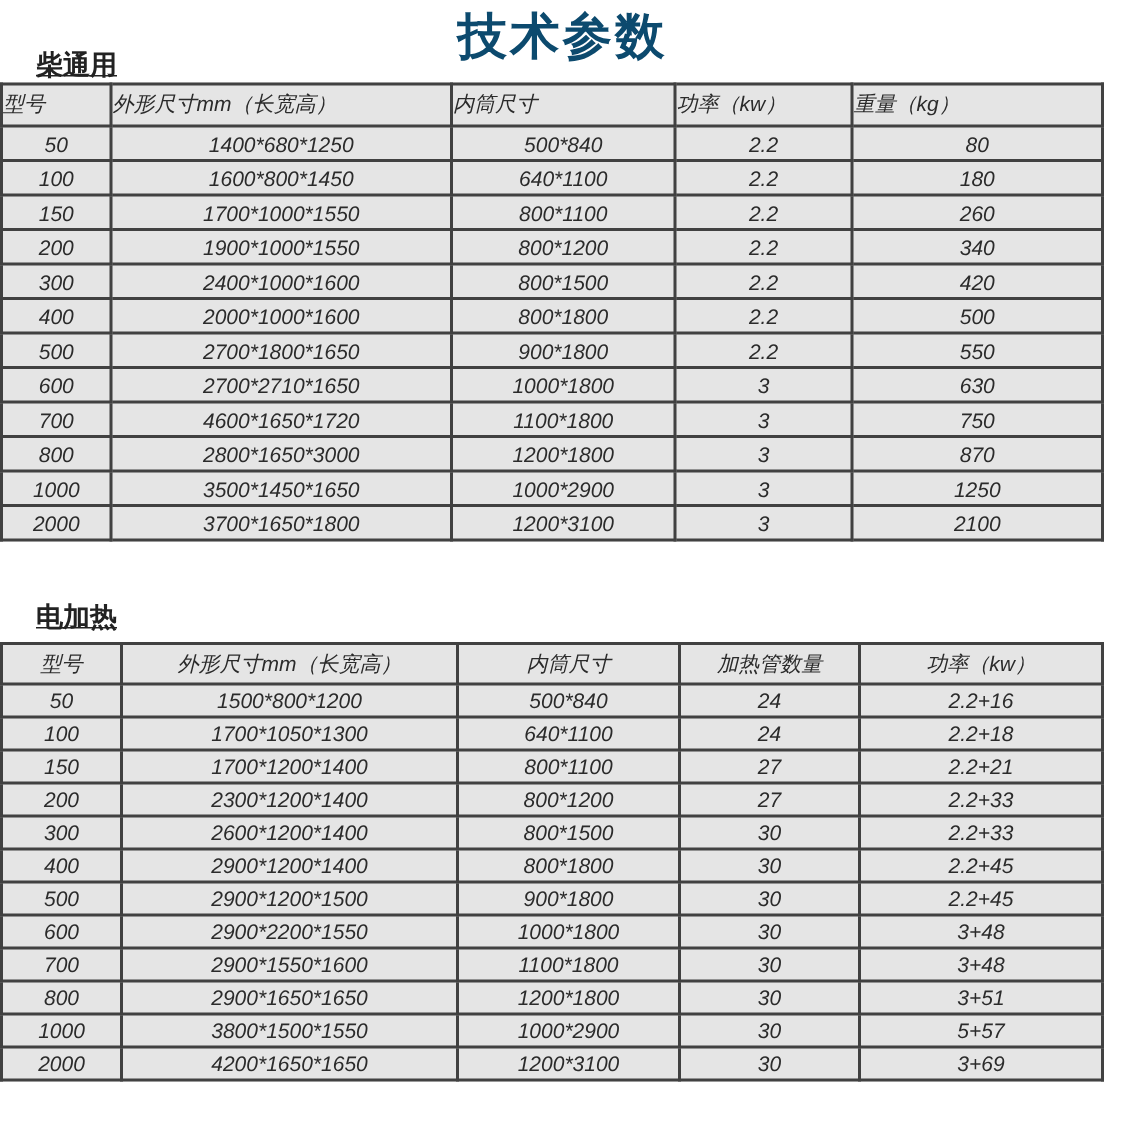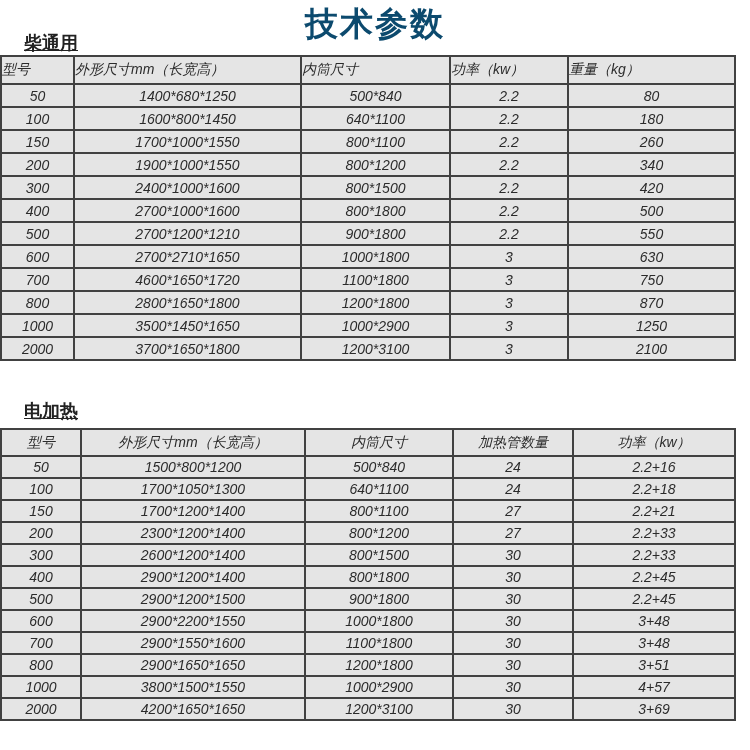--- a/index.html
+++ b/index.html
@@ -122,49 +122,49 @@
         </tr>
         <tr>
           <td>300</td>
           <td>2400*1000*1600</td>
           <td>800*1500</td>
           <td>2.2</td>
           <td>420</td>
         </tr>
         <tr>
           <td>400</td>
-          <td>2700*1000*1600</td>
+          <td>2000*1000*1600</td>
           <td>800*1800</td>
           <td>2.2</td>
           <td>500</td>
         </tr>
         <tr>
           <td>500</td>
-          <td>2700*1200*1210</td>
+          <td>2700*1800*1650</td>
           <td>900*1800</td>
           <td>2.2</td>
           <td>550</td>
         </tr>
         <tr>
           <td>600</td>
           <td>2700*2710*1650</td>
           <td>1000*1800</td>
           <td>3</td>
           <td>630</td>
         </tr>
         <tr>
           <td>700</td>
           <td>4600*1650*1720</td>
           <td>1100*1800</td>
           <td>3</td>
           <td>750</td>
         </tr>
         <tr>
           <td>800</td>
-          <td>2800*1650*1800</td>
+          <td>2800*1650*3000</td>
           <td>1200*1800</td>
           <td>3</td>
           <td>870</td>
         </tr>
         <tr>
           <td>1000</td>
           <td>3500*1450*1650</td>
           <td>1000*2900</td>
           <td>3</td>
           <td>1250</td>
@@ -267,21 +267,21 @@
           <td>2900*1650*1650</td>
           <td>1200*1800</td>
           <td>30</td>
           <td>3+51</td>
         </tr>
         <tr>
           <td>1000</td>
           <td>3800*1500*1550</td>
           <td>1000*2900</td>
           <td>30</td>
-          <td>4+57</td>
+          <td>5+57</td>
         </tr>
         <tr>
           <td>2000</td>
           <td>4200*1650*1650</td>
           <td>1200*3100</td>
           <td>30</td>
           <td>3+69</td>
         </tr>
       </tbody>
     </table>

